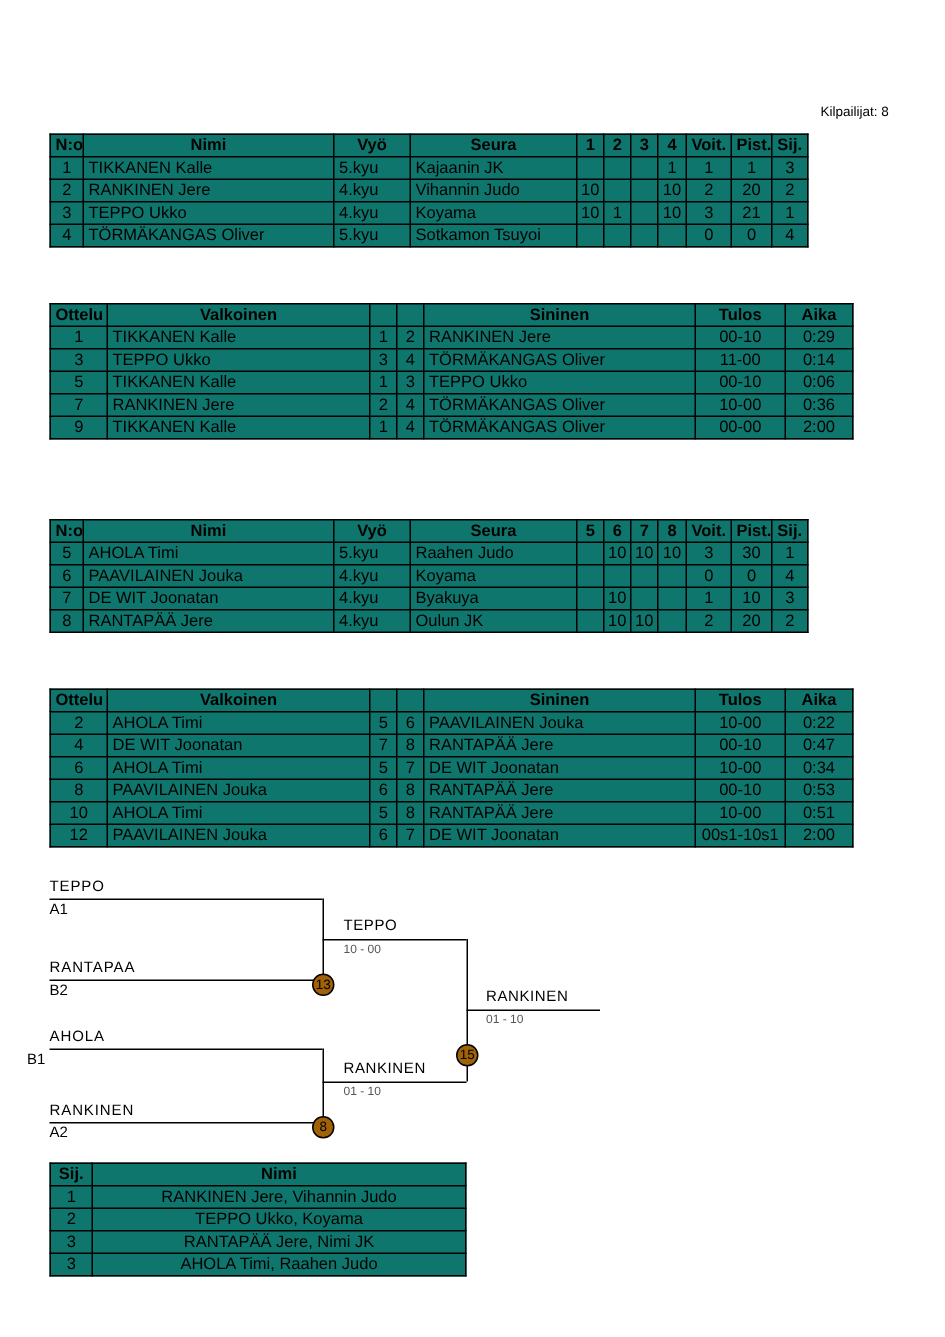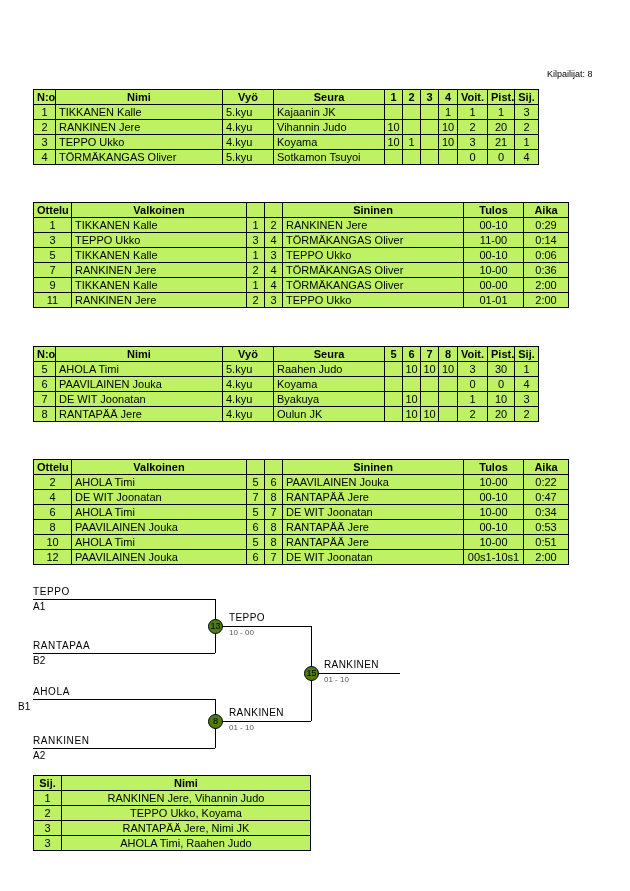--- a/index.html
+++ b/index.html
@@ -6,21 +6,21 @@
   html,body { background:#fff; }
   body { font-family:"Liberation Sans", sans-serif; color:#000; }
   .page { position:relative; width:630px; height:891px; background:#fff; overflow:hidden; }
 
   .title { position:absolute; top:44px; left:0; width:630px; text-align:center;
            font-size:19px; font-weight:bold; white-space:pre; }
   .count { position:absolute; top:69px; left:547px; font-size:9px; }
 
   .sec-label { position:absolute; font-size:16px; font-weight:bold; text-align:center;margin-top:36px; }
 
-  table { position:absolute; border-collapse:collapse; table-layout:fixed; background:#bef264; }
+  table { position:absolute; border-collapse:collapse; table-layout:fixed; background:#0f766e; }
   th, td { border:1px solid #000; font-size:11px; height:15px; line-height:14px;
            padding:0 3px; overflow:hidden; white-space:nowrap; }
   th { font-weight:bold; text-align:center; }
 
   .pool-table td:nth-child(1),
   .pool-table td:nth-child(n+5) { text-align:center; padding:0 1px; }
   .pool-table td:nth-child(2),
   .pool-table td:nth-child(3),
   .pool-table td:nth-child(4) { text-align:left; }
 
@@ -35,21 +35,21 @@
   .results-table td:nth-child(1) { text-align:center; }
   .results-table td:nth-child(2) { text-align:center; }
 
   .b-hline { position:absolute; height:1px; background:#000; }
   .b-vline { position:absolute; width:1px; background:#000; }
   .b-name  { position:absolute; font-size:10px; letter-spacing:0.6px; }
   .b-seed  { position:absolute; font-size:10px; }
   .b-winner{ position:absolute; font-size:10px; letter-spacing:0.4px; }
   .b-score { position:absolute; font-size:8px; color:#555; }
   .b-circle{ position:absolute; width:15px; height:15px; border:1px solid #000; border-radius:50%;
-             background:#4d7c0f; font-size:9px; line-height:13px; text-align:center; }
+             background:#a16207; font-size:9px; line-height:13px; text-align:center;margin-top:30px; }
 </style>
 </head>
 <body>
 
 <div class="page">
 
   <div class="count">Kilpailijat: 8</div>
 
   <div class="sec-label" style="left:33px;top:71px;width:430px;">Kilpailijat A</div>
   <table class="pool-table" style="left:33px;top:89px;width:505px;">
@@ -193,29 +193,20 @@
     </tr>
     <tr>
       <td>9</td>
       <td>TIKKANEN Kalle</td>
       <td>1</td>
       <td>4</td>
       <td>TÖRMÄKANGAS Oliver</td>
       <td>00-00</td>
       <td>2:00</td>
     </tr>
-    <tr>
-      <td>11</td>
-      <td>RANKINEN Jere</td>
-      <td>2</td>
-      <td>3</td>
-      <td>TEPPO Ukko</td>
-      <td>01-01</td>
-      <td>2:00</td>
-    </tr>
   </tbody>
     </table>
 
   <div class="sec-label" style="left:33px;top:329px;width:430px;">Kilpailijat B</div>
   <table class="pool-table" style="left:33px;top:346px;width:505px;">
     <colgroup>
         <col style="width:22px">
         <col style="width:167px">
         <col style="width:51px">
         <col style="width:111px">

